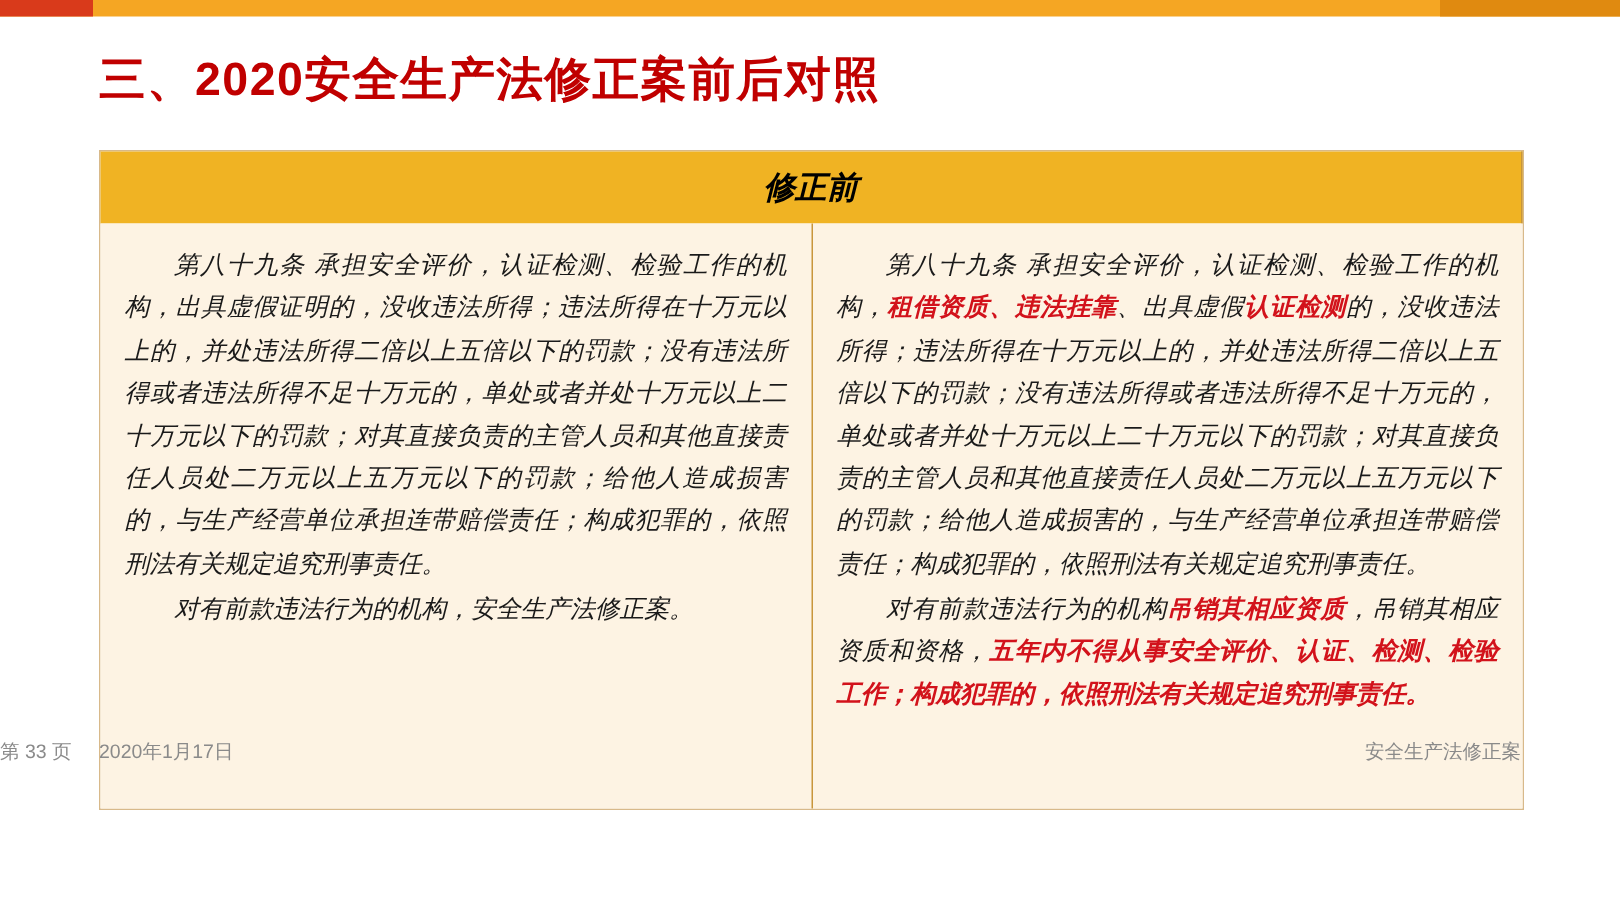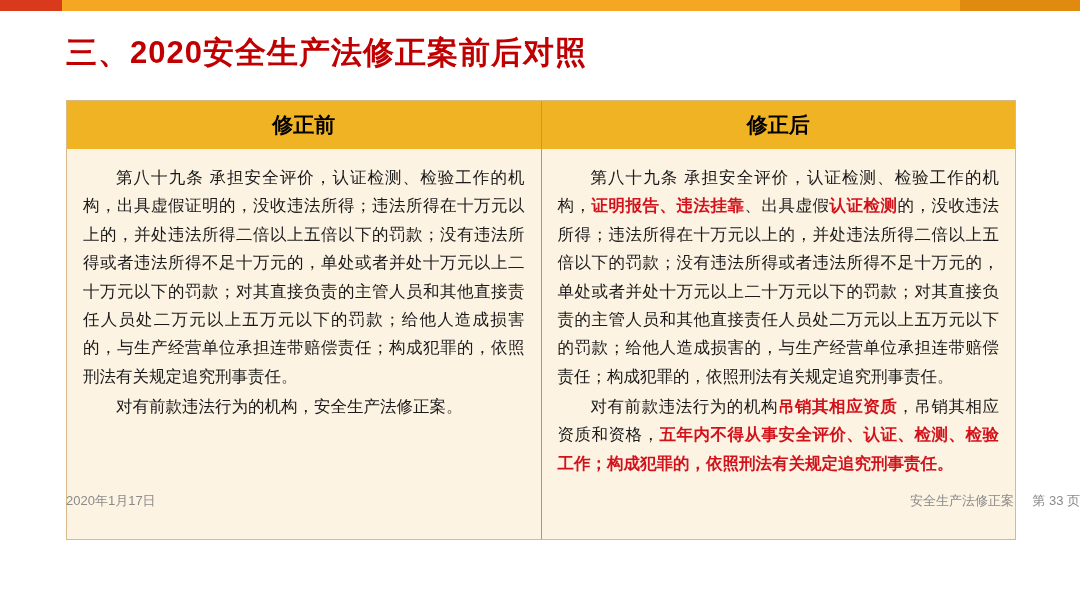--- a/index.html
+++ b/index.html
@@ -60,20 +60,21 @@
   .table {
     position: absolute;
     top: 100px;
     left: 66px;
     width: 950px;
     height: 440px;
     border: 1px solid #d8b98a;
     box-sizing: border-box;
     display: flex;
     flex-direction: column;
+    font-style: italic;
   }
   .thead {
     display: flex;
     height: 48px;
   }
   .th {
     flex: 1 1 0;
     background: #f0b323;
     color: #000000;
     font-size: 21px;
@@ -122,21 +123,21 @@
     left: 66px;
     bottom: 22px;
     font-size: 13px;
     color: #8a8a8a;
   }
   .footer-page {
     position: absolute;
     left: 0;
     right: 0;
     bottom: 22px;
-    text-align: right;
+    text-align: left;
     font-size: 13px;
     color: #8a8a8a;
   }
   .footer-right {
     position: absolute;
     right: 66px;
     bottom: 22px;
     font-size: 13px;
     color: #8a8a8a;
   }
@@ -149,31 +150,30 @@
   <div class="top-bar">
     <span class="seg-red"></span>
     <span class="seg-dark"></span>
   </div>
 
   <div class="title">三、2020安全生产法修正案前后对照</div>
 
   <div class="table">
     <div class="thead">
       <div class="th left">修正前</div>
-      <div class="th">修正后</div>
     </div>
     <div class="tbody">
 
       <div class="td left">
         <p class="para">第八十九条 承担安全评价，认证检测、检验工作的机构，出具虚假证明的，没收违法所得；违法所得在十万元以上的，并处违法所得二倍以上五倍以下的罚款；没有违法所得或者违法所得不足十万元的，单处或者并处十万元以上二十万元以下的罚款；对其直接负责的主管人员和其他直接责任人员处二万元以上五万元以下的罚款；给他人造成损害的，与生产经营单位承担连带赔偿责任；构成犯罪的，依照刑法有关规定追究刑事责任。</p>
         <p class="para">对有前款违法行为的机构，安全生产法修正案。</p>
       </div>
 
       <div class="td">
-        <p class="para"><span>第八十九条 承担安全评价，认证检测、检验工作的机构，</span><span class="red">证明报告、违法挂靠</span><span>、出具虚假</span><span class="red">认证检测</span><span>的，没收违法所得；违法所得在十万元以上的，并处违法所得二倍以上五倍以下的罚款；没有违法所得或者违法所得不足十万元的，单处或者并处十万元以上二十万元以下的罚款；对其直接负责的主管人员和其他直接责任人员处二万元以上五万元以下的罚款；给他人造成损害的，与生产经营单位承担连带赔偿责任；构成犯罪的，依照刑法有关规定追究刑事责任。</span></p>
+        <p class="para"><span>第八十九条 承担安全评价，认证检测、检验工作的机构，</span><span class="red">租借资质、违法挂靠</span><span>、出具虚假</span><span class="red">认证检测</span><span>的，没收违法所得；违法所得在十万元以上的，并处违法所得二倍以上五倍以下的罚款；没有违法所得或者违法所得不足十万元的，单处或者并处十万元以上二十万元以下的罚款；对其直接负责的主管人员和其他直接责任人员处二万元以上五万元以下的罚款；给他人造成损害的，与生产经营单位承担连带赔偿责任；构成犯罪的，依照刑法有关规定追究刑事责任。</span></p>
         <p class="para"><span>对有前款违法行为的机构</span><span class="red">吊销其相应资质</span><span>，吊销其相应资质和资格，</span><span class="red">五年内不得从事安全评价、认证、检测、检验工作；构成犯罪的，依照刑法有关规定追究刑事责任。</span></p>
       </div>
 
     </div>
   </div>
 
   <div class="footer-date">2020年1月17日</div>
   <div class="footer-page">第 33 页</div>
   <div class="footer-right">安全生产法修正案</div>
 

